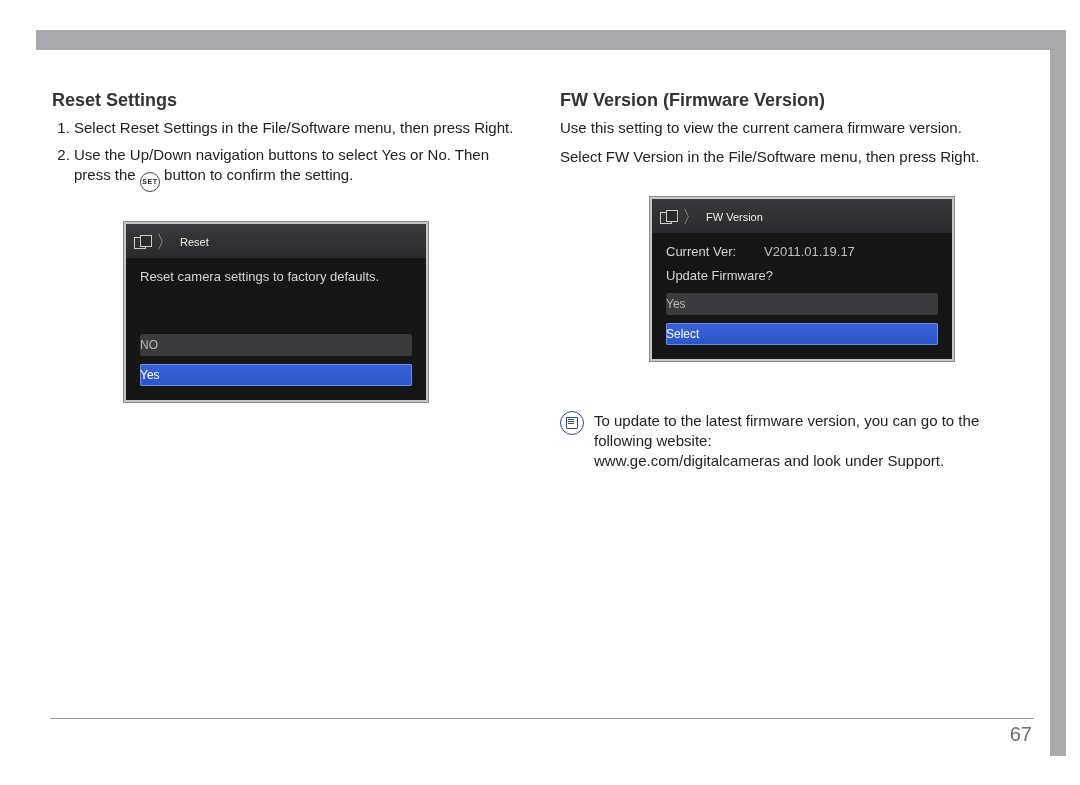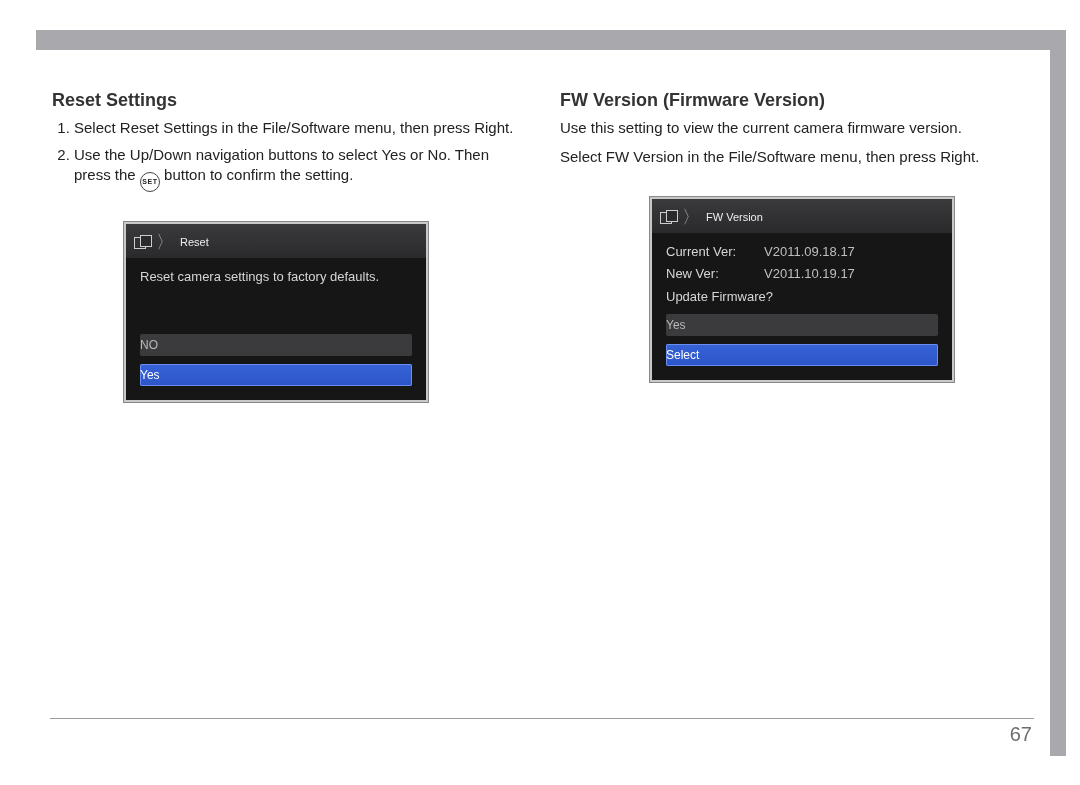--- a/index.html
+++ b/index.html
@@ -212,31 +212,34 @@
 
       <div class="lcd" style="margin-left:90px">
         <div class="lcd-header">
           <span class="file-icon"></span>
           <span class="chev">〉</span>
           <span class="title">FW Version</span>
         </div>
         <div class="lcd-body">
           <div class="kv">
             <span class="k">Current Ver:</span>
-            <span class="v">V2011.09.18.17</span>
-          </div>
-          <div class="kv">
-            <span class="k">New Ver:</span>
-            <span class="v">V2011.10.19.17</span>
+            <span class="v">V2011.01.19.17</span>
           </div>
           <div class="msg" style="margin-top:6px">Update Firmware?</div>
           <div class="lcd-btn">Yes</div>
           <div class="lcd-btn selected">Select</div>
         </div>
       </div>
 
+      <div class="note">
+        <div class="note-icon"></div>
+        <div class="note-text">
+          <span>To update to the latest firmware version, you can go to the following website:</span><br>
+          <span>www.ge.com/digitalcameras and look under Support.</span>
+        </div>
+      </div>
     </div>
 
   </div>
 
   <div class="bottom-line"></div>
   <div class="page-num">67</div>
 </div>
 
 </body></html>

